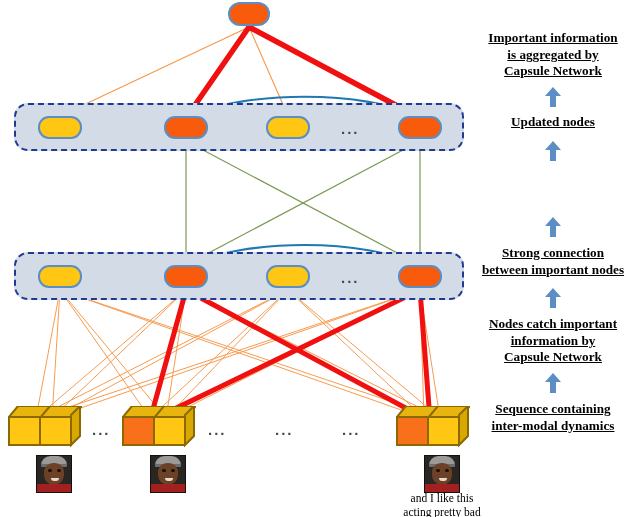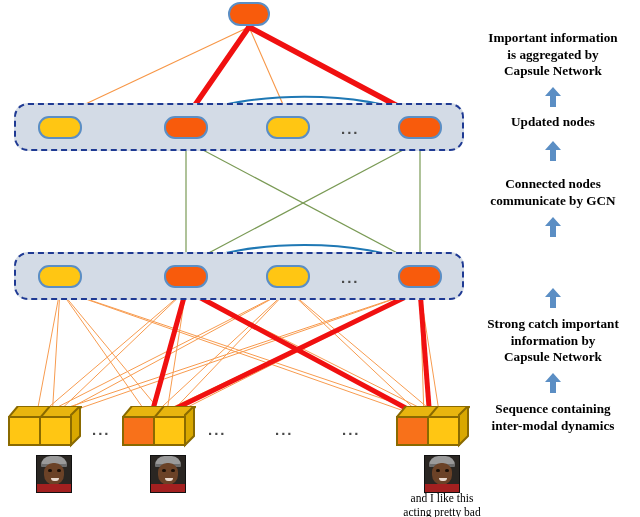--- a/index.html
+++ b/index.html
@@ -162,20 +162,21 @@
   .ann-text {
     position: absolute;
     left: 0;
     width: 174px;
     text-align: center;
     font-weight: bold;
     font-size: 13.2px;
     line-height: 16.5px;
     color: #000;
     white-space: pre-line;
+    text-decoration: underline;
   }
   .ann-arrow {
     position: absolute;
     left: 78px;
     width: 18px;
     height: 22px;
   }
 </style>
 </head>
 <body>
@@ -341,33 +342,33 @@
     <svg class="ann-arrow" style="top:86px;" viewBox="0 0 18 22">
       <polygon points="9,1 17,10 12,10 12,21 6,21 6,10 1,10" fill="#5b8ec4"></polygon>
     </svg>
 
     <div class="ann-text" style="top:114px;">Updated nodes</div>
 
     <svg class="ann-arrow" style="top:140px;" viewBox="0 0 18 22">
       <polygon points="9,1 17,10 12,10 12,21 6,21 6,10 1,10" fill="#5b8ec4"></polygon>
     </svg>
 
-    <div class="ann-text" style="top:176px;">Connected nodes
-communicate by GCN</div>
 
     <svg class="ann-arrow" style="top:216px;" viewBox="0 0 18 22">
       <polygon points="9,1 17,10 12,10 12,21 6,21 6,10 1,10" fill="#5b8ec4"></polygon>
     </svg>
 
+    <div class="ann-text" style="top:245px;">Strong connection
+between important nodes</div>
 
     <svg class="ann-arrow" style="top:287px;" viewBox="0 0 18 22">
       <polygon points="9,1 17,10 12,10 12,21 6,21 6,10 1,10" fill="#5b8ec4"></polygon>
     </svg>
 
-    <div class="ann-text" style="top:316px;">Strong catch important
+    <div class="ann-text" style="top:316px;">Nodes catch important
 information by
 Capsule Network</div>
 
     <svg class="ann-arrow" style="top:372px;" viewBox="0 0 18 22">
       <polygon points="9,1 17,10 12,10 12,21 6,21 6,10 1,10" fill="#5b8ec4"></polygon>
     </svg>
 
     <div class="ann-text" style="top:401px;">Sequence containing
 inter-modal dynamics</div>
   </div>

